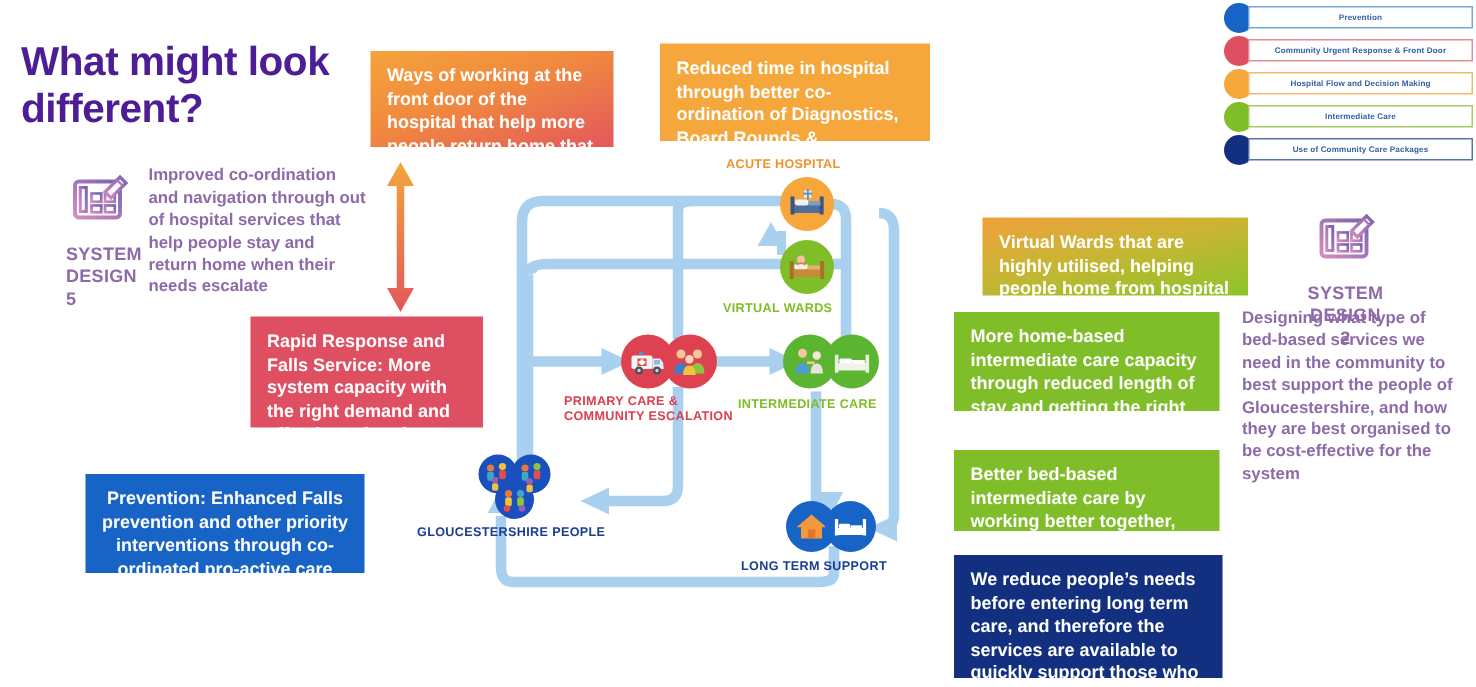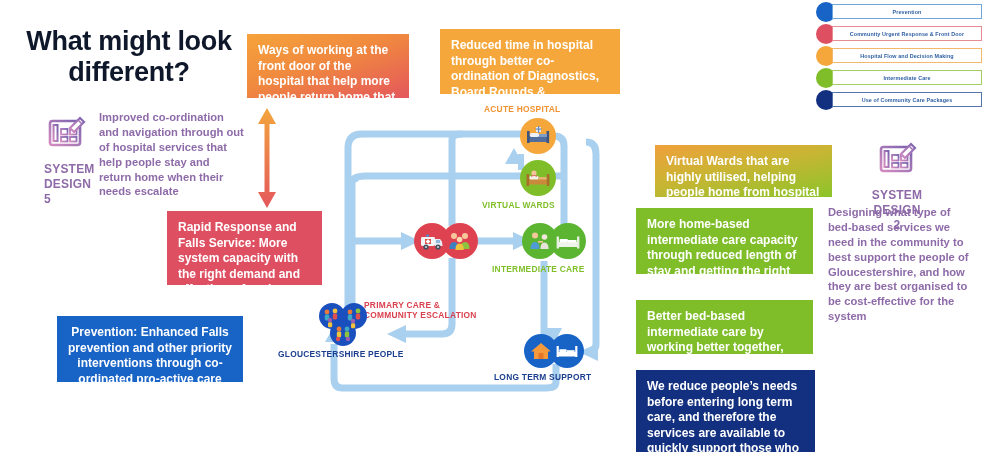--- a/index.html
+++ b/index.html
@@ -9,24 +9,23 @@
     font-family: "Liberation Sans", sans-serif;
     overflow: hidden;
     position: relative;
   }
   .stage { position: absolute; inset: 0; }
   .abs { position: absolute; }
 
   
   #page-title {
     left: 14px; top: 26px; width: 230px;
-    color: #0f172a;
+    color: #4c1d95;
     font-size: 27px; font-weight: bold; line-height: 1.16;
     letter-spacing: -0.3px;
-    text-align: center;
   }
 
   
   .sd-icon { width: 44px; }
   .sd-icon svg { display: block; }
   .sd-caption {
     color: #8E6BA8; font-size: 12px; font-weight: bold;
     line-height: 1.25; letter-spacing: .2px; text-align: left;
     margin-top: 6px;
   }
@@ -300,21 +299,21 @@
     <div class="node-circle" style="left:146px; top:127px; width:36px; height:36px; background:#DE4250;">
       <svg width="26" height="26" viewBox="0 0 26 26">
         <circle cx="7" cy="8" r="3" fill="#F6C79B"></circle>
         <path d="M2.4 21 q0 -7 4.6 -7 q4.6 0 4.6 7 z" fill="#3E7FC1"></path>
         <circle cx="18" cy="8" r="3" fill="#F6C79B"></circle>
         <path d="M13.4 21 q0 -7 4.6 -7 q4.6 0 4.6 7 z" fill="#8CC43F"></path>
         <circle cx="12.6" cy="11.5" r="2.8" fill="#F8D9B0"></circle>
         <path d="M8.4 22 q0 -6.4 4.2 -6.4 q4.2 0 4.2 6.4 z" fill="#F0C33C"></path>
       </svg>
     </div>
-    <div class="node-label lbl-red" style="left:68px; top:166px; width:140px;margin-top:38px;">
+    <div class="node-label lbl-red" style="left:80px; top:166px; width:140px;">
       <div>PRIMARY CARE &amp;</div>
       <div>COMMUNITY ESCALATION</div>
     </div>
 
     <div class="node-circle" style="left:226px; top:127px; width:36px; height:36px; background:#5CB531;">
       <svg width="26" height="26" viewBox="0 0 26 26">
         <circle cx="8" cy="7.5" r="3" fill="#F6C79B"></circle>
         <path d="M3.6 21 q0 -7 4.4 -7 q4.4 0 4.4 7 z" fill="#4F9BD8"></path>
         <circle cx="17.5" cy="9" r="2.8" fill="#F2E6DA"></circle>
         <path d="M13.4 21 q0 -6.6 4.1 -6.6 q4.1 0 4.1 6.6 z" fill="#E8E2DA"></path>

